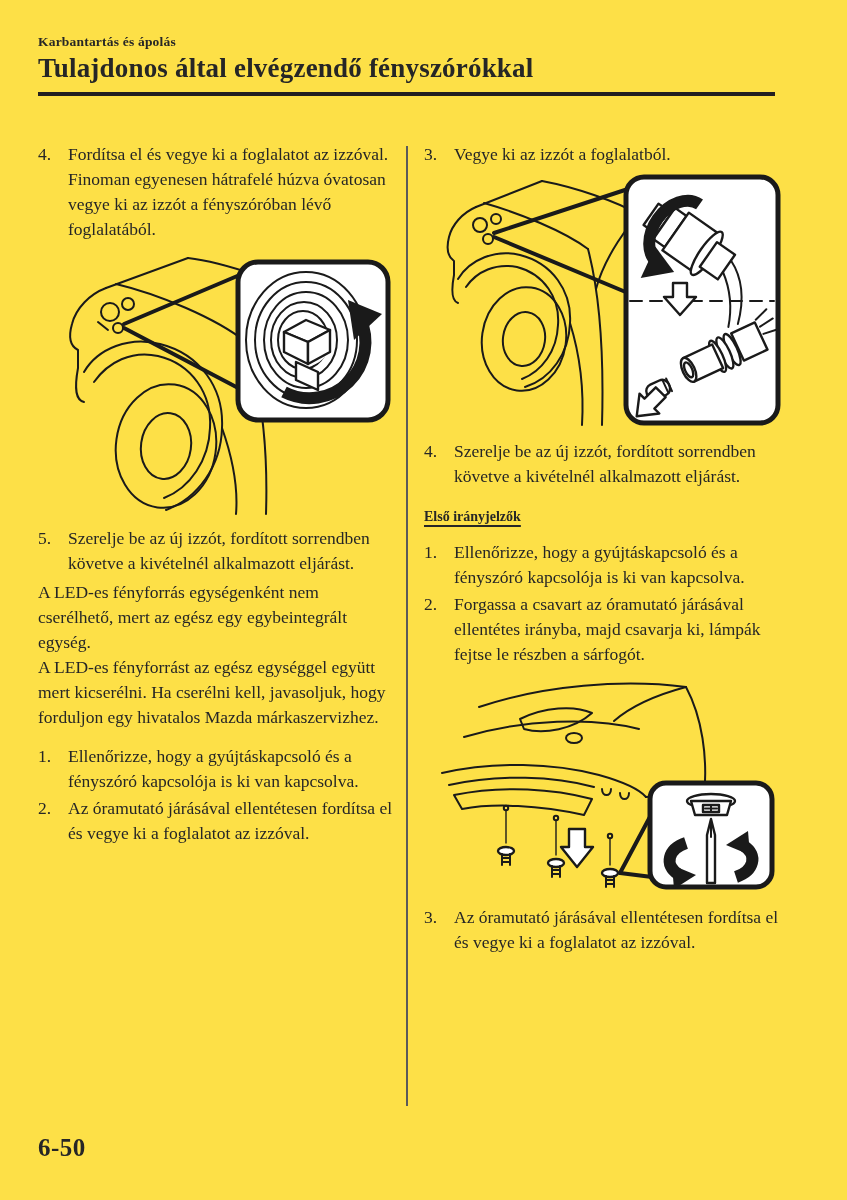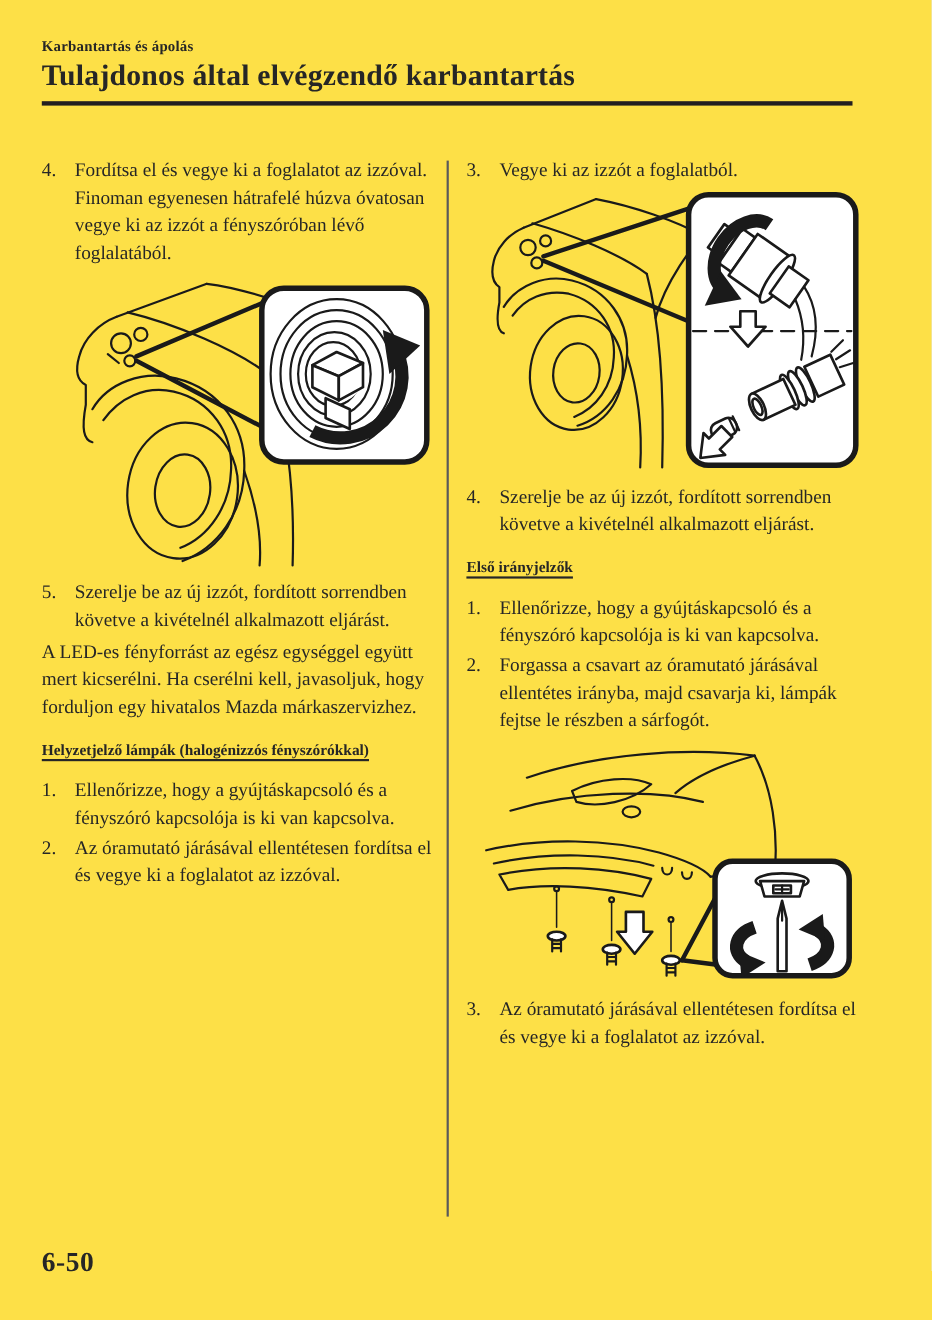--- a/index.html
+++ b/index.html
@@ -46,21 +46,21 @@
   svg .blk{fill:#1a1a1a;stroke:none;}
   svg .band{fill:none;stroke:#1a1a1a;stroke-width:12;}
 </style>
 </head>
 <body>
 
 <div class="page">
 
   <div class="header">
     <div class="chapter">Karbantartás és ápolás</div>
-    <div class="title">Tulajdonos által elvégzendő karbantartás</div>
+    <div class="title">Tulajdonos által elvégzendő fényszórókkal</div>
     <div class="title-rule"></div>
   </div>
 
   <div class="col-divider"></div>
 
   <div class="col col-left">
 
     <div class="step">
       <span class="num">4.</span>
       <span class="txt">Fordítsa el és vegye ki a foglalatot az izzóval. Finoman egyenesen hátrafelé húzva óvatosan vegye ki az izzót a fényszóróban lévő foglalatából.</span>
@@ -113,24 +113,24 @@
       </g>
     </svg>
 
     <div class="step" style="margin-bottom:4px;">
       <span class="num">5.</span>
       <span class="txt">Szerelje be az új izzót, fordított sorrendben követve a kivételnél alkalmazott eljárást.</span>
     </div>
 
 
     <div class="par-block">
+      <p class="body-par">A LED-es fényforrás egységenként nem cserélhető, mert az egész egy egybeintegrált egység.</p>
       <p class="body-par">A LED-es fényforrást az egész egységgel együtt mert kicserélni. Ha cserélni kell, javasoljuk, hogy forduljon egy hivatalos Mazda márkaszervizhez.</p>
     </div>
 
-    <div class="sec-heading">Helyzetjelző lámpák (halogénizzós fényszórókkal)</div>
 
     <div class="step">
       <span class="num">1.</span>
       <span class="txt">Ellenőrizze, hogy a gyújtáskapcsoló és a fényszóró kapcsolója is ki van kapcsolva.</span>
     </div>
     <div class="step">
       <span class="num">2.</span>
       <span class="txt">Az óramutató járásával ellentétesen fordítsa el és vegye ki a foglalatot az izzóval.</span>
     </div>
   </div>

